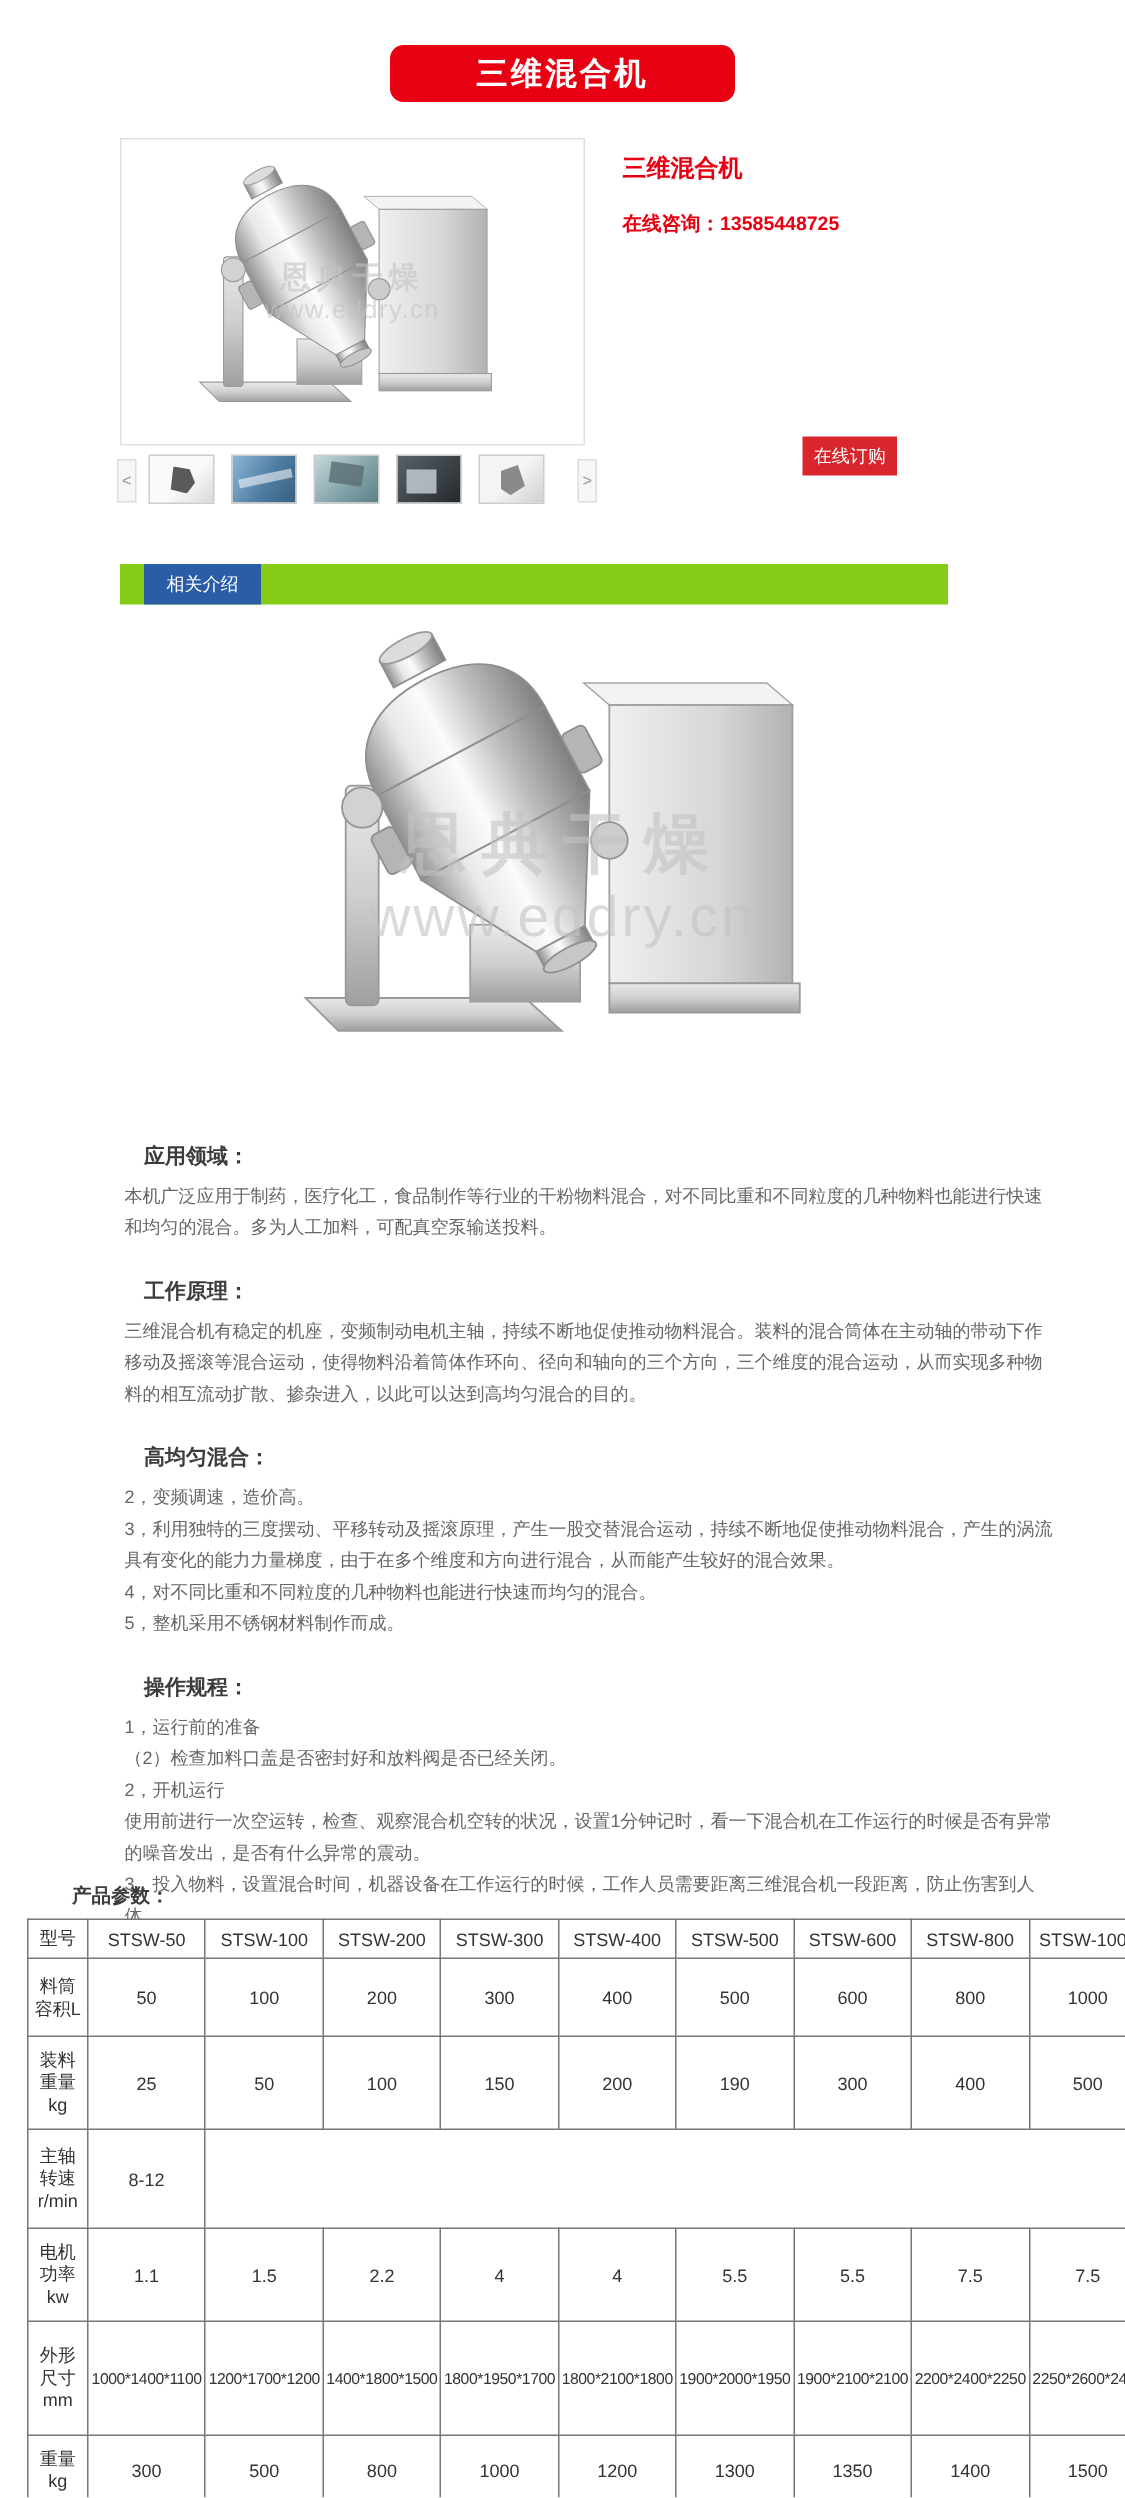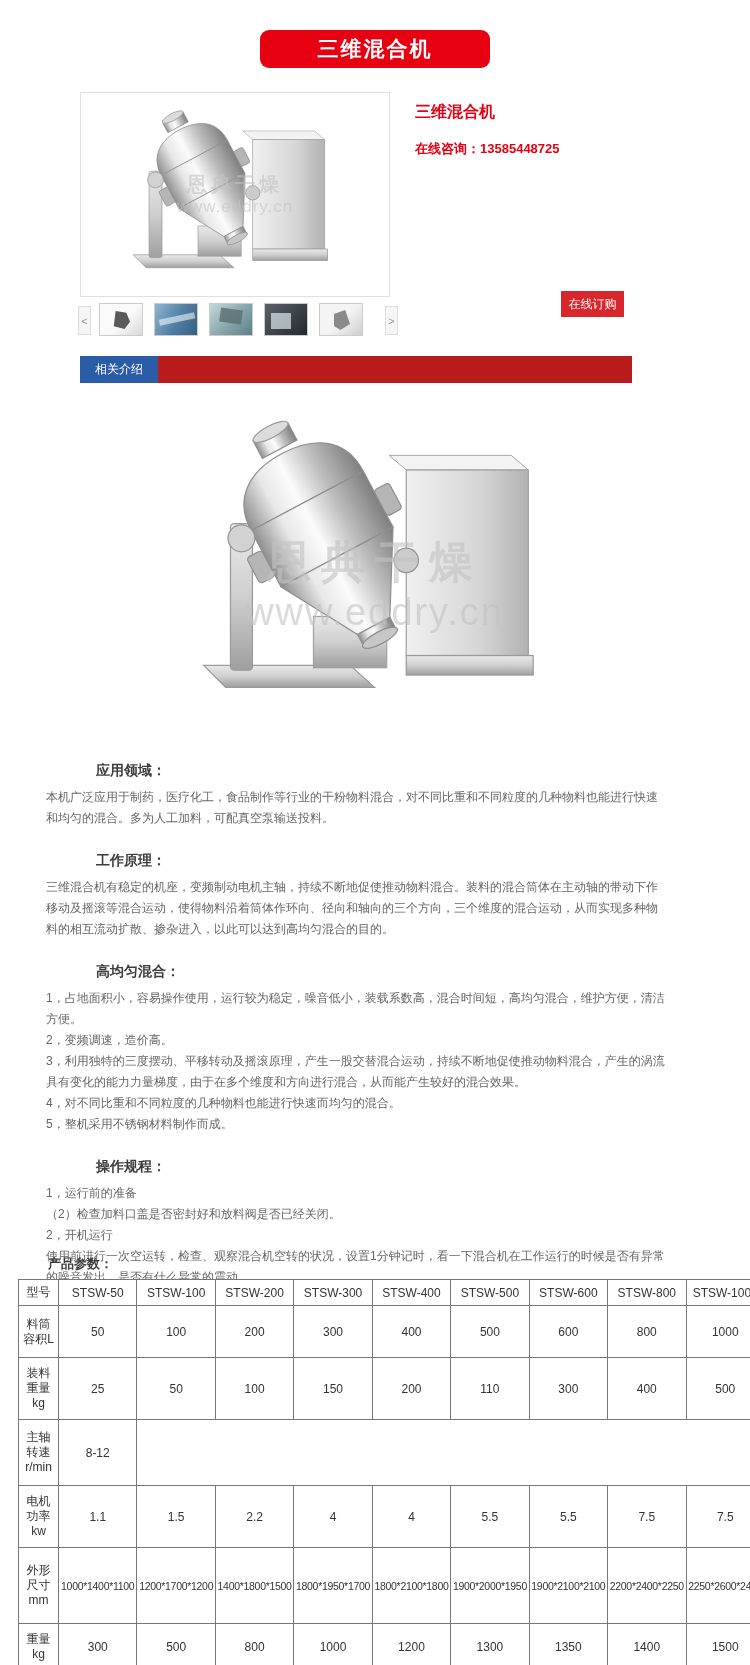--- a/index.html
+++ b/index.html
@@ -26,21 +26,21 @@
     border:1px solid #e0e0e0; background:#fff; overflow:hidden;
   }
   .image-box svg { position:absolute; left:28px; top:12px; }
   .wm { position:absolute; width:100%; text-align:center; color:#c3c3c3; opacity:.6; pointer-events:none; }
   .image-box .wm1 { top:78px;  font-size:20px; letter-spacing:4px; font-weight:bold; }
   .image-box .wm2 { top:104px; font-size:17px; letter-spacing:1px; }
 
   .prod-title  { position:absolute; left:415px; top:12px;  color:#e60012; font-size:16px; font-weight:bold; }
   .prod-consult{ position:absolute; left:415px; top:50px;  color:#e60012; font-size:13px; font-weight:bold; }
   .order-btn {
-    position:absolute; left:561px; top:201px; width:63px; height:26px;
+    position:absolute; left:535px; top:201px; width:63px; height:26px;
     background:#d9252c; color:#fff; font-size:12px; border:none; cursor:pointer;
     display:flex; align-items:center; justify-content:center;
   }
 
   .thumb-row { position:absolute; left:78px; top:213px; width:320px; height:34px; }
   .thumb-arrow {
     position:absolute; top:3px; width:13px; height:29px; background:#f6f6f6;
     border:1px solid #ddd; color:#999; font-size:11px;
     display:flex; align-items:center; justify-content:center; cursor:pointer;
   }
@@ -53,37 +53,37 @@
   .thumb.t2 { background:linear-gradient(120deg,#8fb6d4 0%,#4f7da3 55%,#36607f 100%); }
   .thumb.t2::after { content:""; position:absolute; left:4px; top:12px; width:36px; height:6px; background:rgba(255,255,255,.55); transform:rotate(-12deg); }
   .thumb.t3 { background:linear-gradient(135deg,#c6d8da 0%,#7fa0a6 60%,#5d8087 100%); }
   .thumb.t3::after { content:""; position:absolute; left:10px; top:5px; width:22px; height:14px; background:rgba(90,110,115,.8); transform:rotate(8deg); }
   .thumb.t4 { background:linear-gradient(135deg,#5a6268 0%,#343a3f 70%,#23282c 100%); }
   .thumb.t4::after { content:""; position:absolute; left:6px; top:9px; width:20px; height:16px; background:rgba(210,220,225,.75); }
   .thumb.t5 { background:linear-gradient(135deg,#f4f4f4 50%,#cfcfcf 100%); }
   .thumb.t5::after { content:""; position:absolute; left:14px; top:6px; width:16px; height:20px; background:#8a8a8a; clip-path:polygon(0 20%,70% 0,100% 70%,40% 100%,0 80%); }
 
   
-  .tab-bar { position:absolute; left:80px; top:356px; width:552px; height:27px; background:#b91c1c; }
+  .tab-bar { position:absolute; left:80px; top:376px; width:552px; height:27px; background:#84cc16;padding-left:16px; }
   .tab {
     width:78px; height:27px; background:#2b5ca8; color:#fff; font-size:12px;
     display:flex; align-items:center; justify-content:center; cursor:pointer;
   }
 
   
   .main-image { position:absolute; left:145px; top:395px; width:460px; height:352px; overflow:hidden; }
   .main-image svg { position:absolute; left:22px; top:4px; }
   .main-image .wm1 { top:138px; font-size:44px; letter-spacing:10px; font-weight:bold; }
   .main-image .wm2 { top:196px; font-size:38px; letter-spacing:2px; }
 
   
   .content { position:absolute; left:0; top:762px; width:750px; }
   .section { margin-bottom:23px; }
   .sec-heading { margin-left:96px; font-size:14px; font-weight:bold; color:#3c3c3c; margin-bottom:7px; }
-  .sec-par { margin-left:46px; width:622px; font-size:12px; color:#666; line-height:21px; }
+  .sec-par { margin-left:83px; width:622px; font-size:12px; color:#666; line-height:21px; }
 
   
   .params { position:absolute; left:0; top:1255px; width:780px; }
   .params-caption { margin-left:48px; font-size:13px; font-weight:bold; color:#3c3c3c; margin-bottom:6px; }
   table.spec { border-collapse:collapse; margin-left:18px; table-layout:fixed; width:747px; }
   table.spec td { border:1px solid #777; text-align:center; font-size:12px; color:#333; padding:1px 1px; background:#fff; }
   table.spec td.lbl { width:40px; white-space:pre-line; line-height:15px; font-size:12px; }
   table.spec tr.h-row td { height:26px; }
   table.spec tr.r0 td { height:52px; }
   table.spec tr.r1 td { height:62px; }
@@ -187,21 +187,20 @@
       <div class="section">
         <div class="sec-heading">应用领域：</div>
         <div class="sec-par">本机广泛应用于制药，医疗化工，食品制作等行业的干粉物料混合，对不同比重和不同粒度的几种物料也能进行快速和均匀的混合。多为人工加料，可配真空泵输送投料。</div>
       </div>
       <div class="section">
         <div class="sec-heading">工作原理：</div>
         <div class="sec-par">三维混合机有稳定的机座，变频制动电机主轴，持续不断地促使推动物料混合。装料的混合筒体在主动轴的带动下作移动及摇滚等混合运动，使得物料沿着筒体作环向、径向和轴向的三个方向，三个维度的混合运动，从而实现多种物料的相互流动扩散、掺杂进入，以此可以达到高均匀混合的目的。</div>
       </div>
       <div class="section">
         <div class="sec-heading">高均匀混合：</div>
-        <div class="sec-par">1，占地面积小，容易操作使用，运行较为稳定，噪音低小，装载系数高，混合时间短，高均匀混合，维护方便，清洁方便。</div>
         <div class="sec-par">2，变频调速，造价高。</div>
         <div class="sec-par">3，利用独特的三度摆动、平移转动及摇滚原理，产生一股交替混合运动，持续不断地促使推动物料混合，产生的涡流具有变化的能力力量梯度，由于在多个维度和方向进行混合，从而能产生较好的混合效果。</div>
         <div class="sec-par">4，对不同比重和不同粒度的几种物料也能进行快速而均匀的混合。</div>
         <div class="sec-par">5，整机采用不锈钢材料制作而成。</div>
       </div>
       <div class="section">
         <div class="sec-heading">操作规程：</div>
         <div class="sec-par">1，运行前的准备</div>
         <div class="sec-par">（2）检查加料口盖是否密封好和放料阀是否已经关闭。</div>
         <div class="sec-par">2，开机运行</div>
@@ -242,21 +241,21 @@
           </tr>
           <tr class="r1">
             <td class="lbl">装料
 重量
 kg</td>
             <td class="val">25</td>
             <td class="val">50</td>
             <td class="val">100</td>
             <td class="val">150</td>
             <td class="val">200</td>
-            <td class="val">110</td>
+            <td class="val">190</td>
             <td class="val">300</td>
             <td class="val">400</td>
             <td class="val">500</td>
           </tr>
           <tr class="r2">
             <td class="lbl">主轴
 转速
 r/min</td>
             <td class="val">8-12</td>
             <td class="val" colspan="8"></td>

